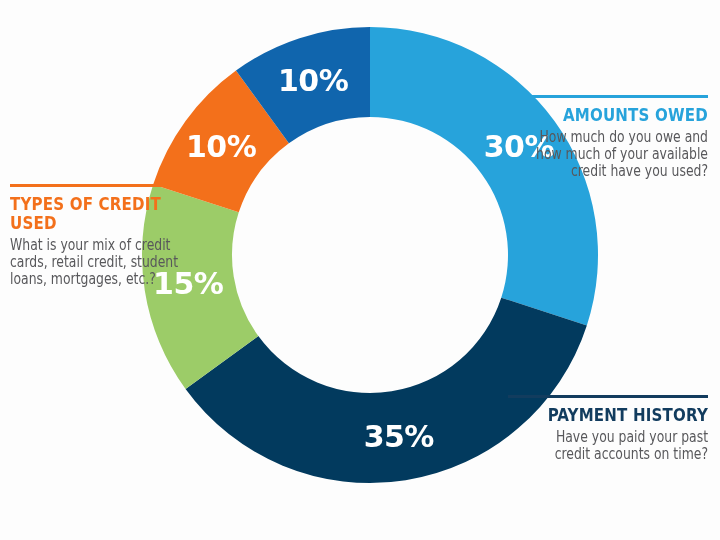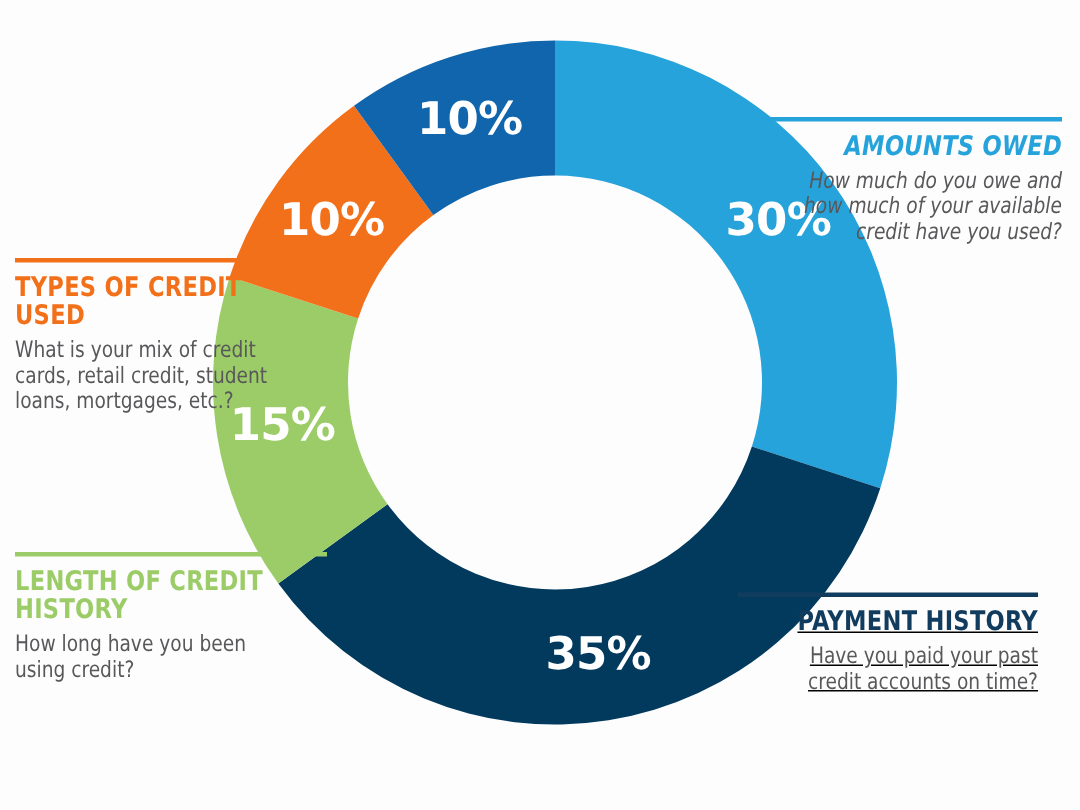--- a/index.html
+++ b/index.html
@@ -73,24 +73,24 @@
     margin: 0;
     transform: scaleX(0.92);
   }
   .callout.left  .cat-title,
   .callout.left  .cat-desc { text-align: left;  transform-origin: left center; }
   .callout.right .cat-title,
   .callout.right .cat-desc { text-align: right; transform-origin: right center; }
 
   
   #callout-new-credit        { left: 10px;  top: 68px;  width: 208px; }
-  #callout-types-credit      { left: 10px;  top: 172px; width: 208px; }
+  #callout-types-credit      { left: 10px;  top: 184px; width: 208px; }
   #callout-length-history    { left: 10px;  top: 368px; width: 208px; }
-  #callout-amounts-owed      { right: 12px; top: 78px;  width: 200px; font-style: italic; }
-  #callout-payment-history   { right: 28px; top: 395px; width: 200px; text-decoration: underline; }
+  #callout-amounts-owed      { right: 12px; top: 95px;  width: 200px; }
+  #callout-payment-history   { right: 12px; top: 395px; width: 200px; }
 </style>
 </head>
 <body>
 
 <div id="infographic">
 
   <div id="donut-wrap">
     <svg id="donut-svg" viewBox="0 0 460 460">
       <g id="donut-slices">
           <path d="M 230 2 A 228 228 0 0 1 446.84088571529503 300.455874717488 L 361.24579924873115 272.64434522374273 A 138 138 0 0 0 230 92 Z" fill="#27A3DB"></path>
@@ -109,25 +109,20 @@
     </svg>
   </div>
 
 
   <div class="callout left" id="callout-types-credit">
     <div class="rule" style="background: rgb(243, 112, 27);"></div>
     <p class="cat-title" style="color: rgb(243, 112, 27);">TYPES OF CREDIT USED</p>
     <p class="cat-desc">What is your mix of credit cards, retail credit, student loans, mortgages, etc.?</p>
   </div>
 
-  <div class="callout left" id="callout-length-history">
-    <div class="rule" style="background: rgb(156, 204, 104);"></div>
-    <p class="cat-title" style="color: rgb(156, 204, 104);">LENGTH OF CREDIT HISTORY</p>
-    <p class="cat-desc">How long have you been using credit?</p>
-  </div>
 
   <div class="callout right" id="callout-amounts-owed">
     <div class="rule" style="background: rgb(39, 163, 219);"></div>
     <p class="cat-title" style="color: rgb(39, 163, 219);">AMOUNTS OWED</p>
     <p class="cat-desc">How much do you owe and how much of your available credit have you used?</p>
   </div>
 
   <div class="callout right" id="callout-payment-history">
     <div class="rule" style="background: rgb(18, 60, 94);"></div>
     <p class="cat-title" style="color: rgb(18, 60, 94);">PAYMENT HISTORY</p>

